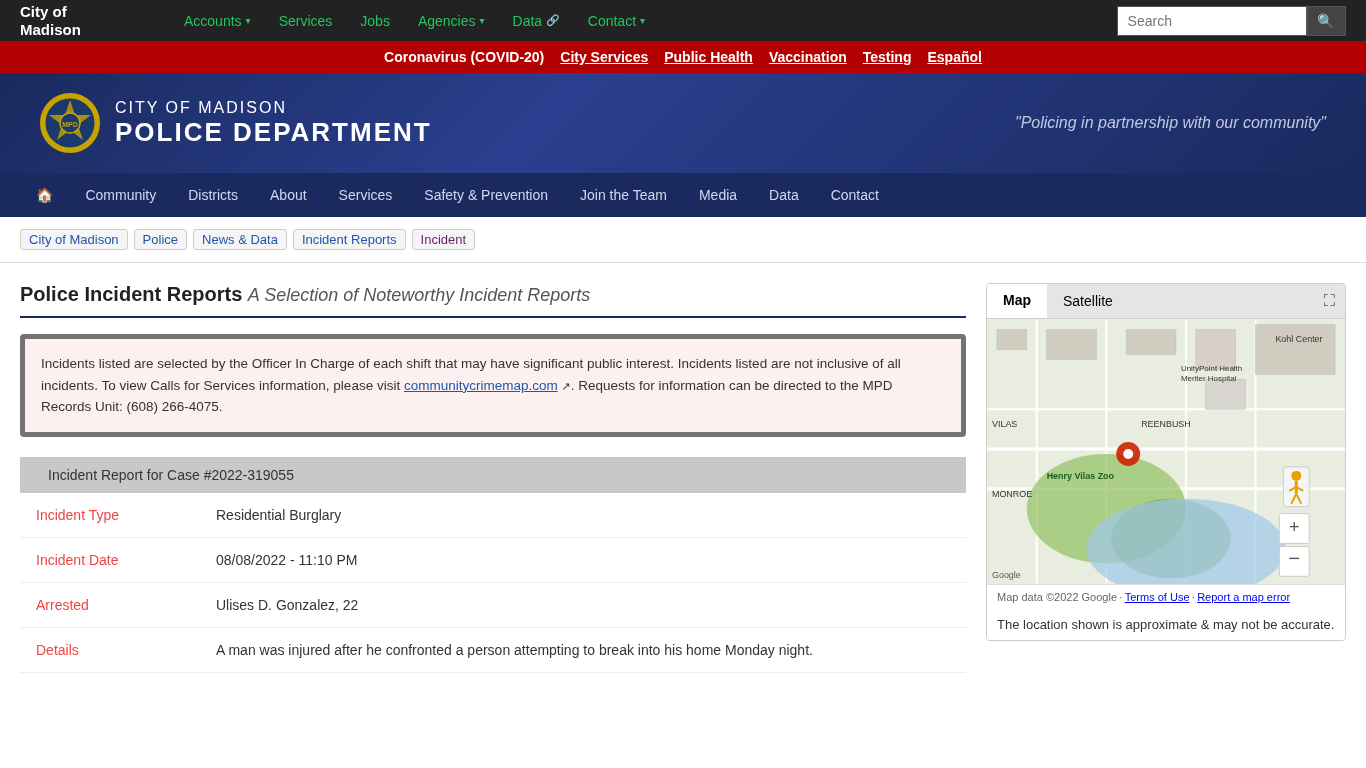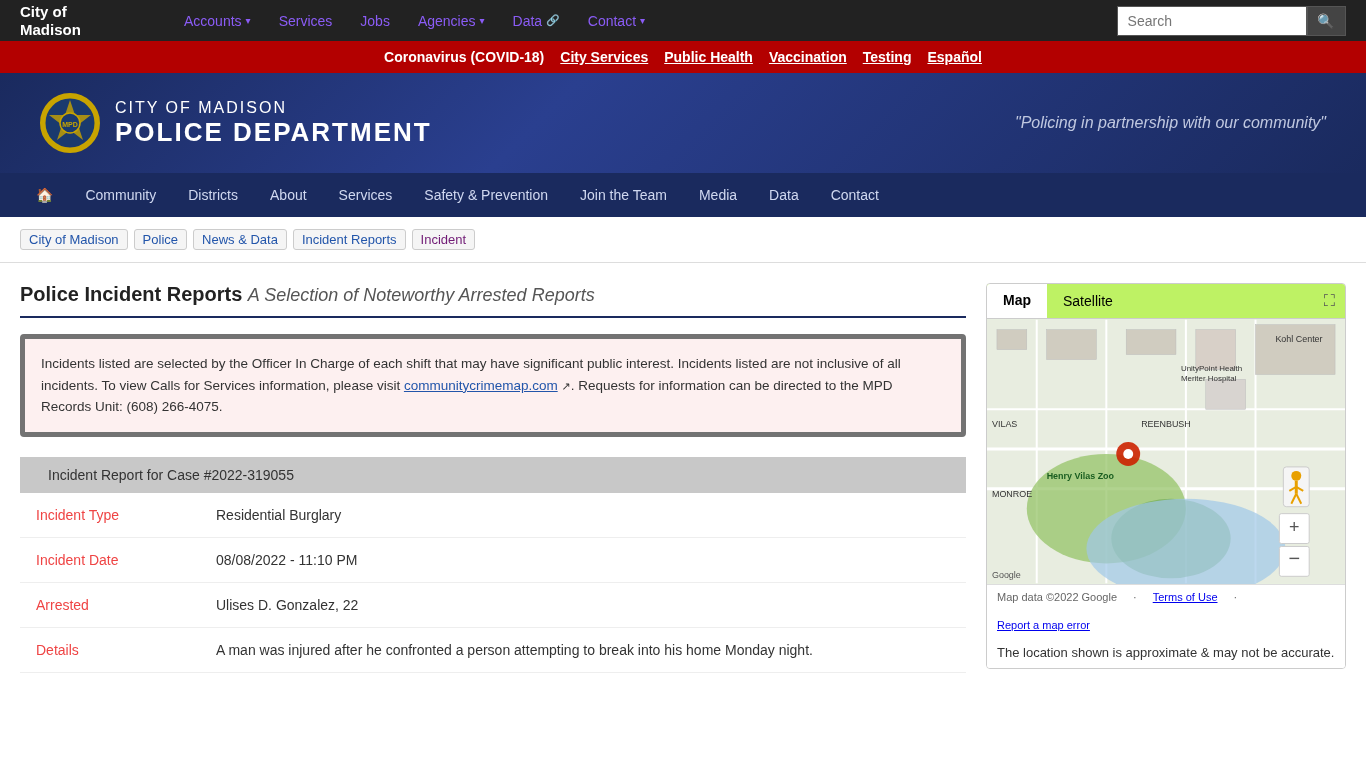--- a/index.html
+++ b/index.html
@@ -22,21 +22,21 @@
       line-height: 1.2;
       min-width: 120px;
     }
     .top-nav-links {
       display: flex;
       align-items: center;
       gap: 0;
       flex: 1;
     }
     .top-nav-links a {
-      color: #8b5cf6;
+      color: #22c55e;
       text-decoration: none;
       padding: 0 14px;
       font-size: 14px;
       display: flex;
       align-items: center;
       gap: 4px;
     }
     .top-nav-search {
       display: flex;
       align-items: flex-end;
@@ -249,21 +249,21 @@
 
     
     .map-container {
       border: 1px solid #ccc;
       border-radius: 4px;
       overflow: hidden;
     }
     .map-tabs {
       display: flex;
       align-items: center;
-      background: #bef264;
+      background: #e5e5e5;
       border-bottom: 1px solid #ccc;
     }
     .map-tab {
       padding: 8px 16px;
       font-size: 14px;
       cursor: pointer;
       border: none;
       background: none;
     }
     .map-tab.active {
@@ -287,21 +287,21 @@
     }
     
     .map-footer {
       background: #fff;
       padding: 6px 10px;
       font-size: 11px;
       color: #666;
       border-top: 1px solid #ddd;
       display: flex;
       align-items: center;
-      gap: 16px;
+      gap: 2px;
       flex-wrap: wrap;
     }
     .map-caption {
       padding: 8px 10px;
       font-size: 13px;
       color: #333;
       background: #fff;
     }
 
     
@@ -339,21 +339,21 @@
         <span class="arrow-down">▾</span>
     </a>
   </div>
   <div class="top-nav-search">
     <input type="text" placeholder="Search" style="">
     <button>🔍</button>
   </div>
 </nav>
 
 <div class="covid-banner">
-  <span class="covid-title">Coronavirus (COVID-18)</span>
+  <span class="covid-title">Coronavirus (COVID-20)</span>
   <a href="#">City Services</a>
   <a href="#">Public Health</a>
   <a href="#">Vaccination</a>
   <a href="#">Testing</a>
   <a href="#">Español</a>
 </div>
 
 <div class="dept-header">
   <div class="dept-logo">
     <div class="dept-logo-badge">
@@ -395,21 +395,21 @@
   <a href="#">Incident Reports</a>
   <span class="sep"> </span>
   <span class="current">Incident</span>
 </div>
 
 <div class="main-content">
   <div class="content-left">
 
     <div class="page-title">
       <strong>Police Incident Reports</strong>
-      <em>A Selection of Noteworthy Arrested Reports</em>
+      <em>A Selection of Noteworthy Incident Reports</em>
     </div>
 
     <div class="info-box">
       <span>Incidents listed are selected by the Officer In Charge of each shift that may have significant public interest. Incidents listed are not inclusive of all incidents. To view Calls for Services information, please visit </span><a href="#">communitycrimemap.com</a> <span style="font-size:11px">↗</span><span>. Requests for information can be directed to the MPD Records Unit: (608) 266-4075.</span>
     </div>
 
     <div class="incident-header">Incident Report for Case #2022-319055</div>
     <table class="incident-table">
       <tbody>
         <tr>

